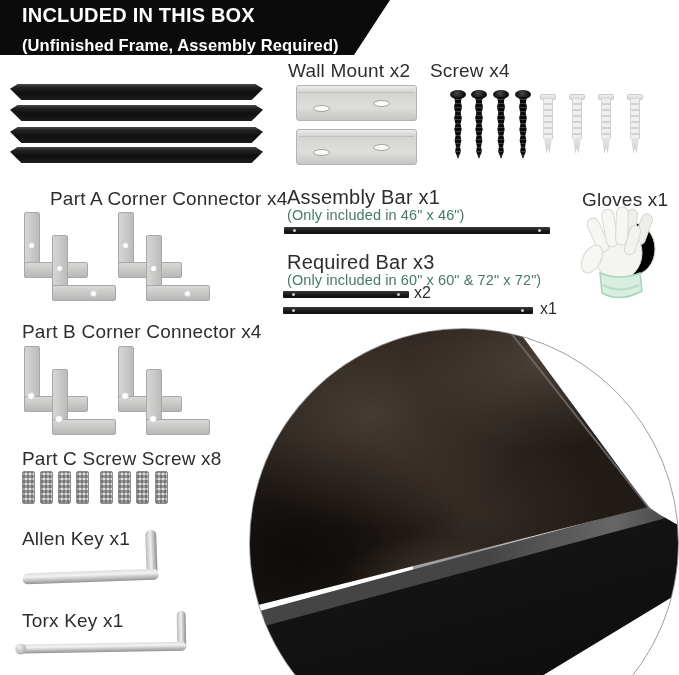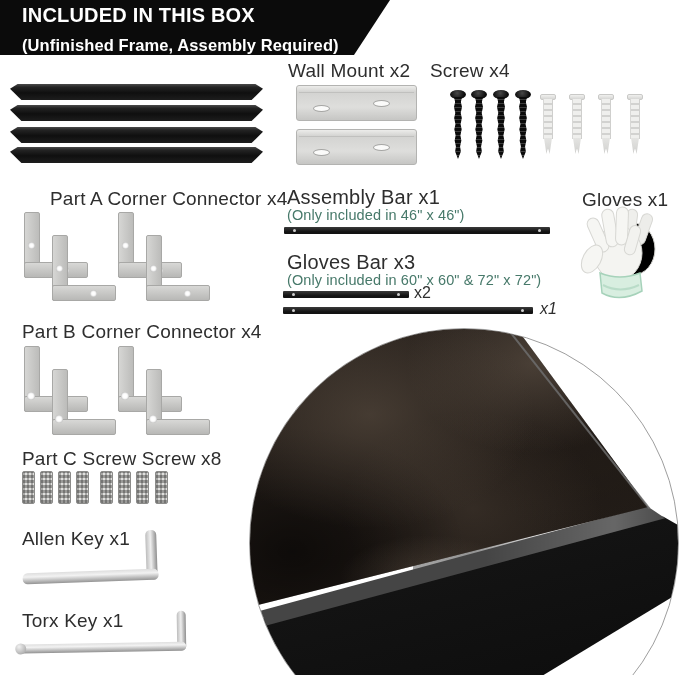--- a/index.html
+++ b/index.html
@@ -265,26 +265,26 @@
       <rect x="22" y="16" width="12" height="36" rx="6" fill="#f6f6f3" transform="rotate(-24 28 34)"></rect>
       <rect x="34" y="8" width="12" height="38" rx="6" fill="#f6f6f3" transform="rotate(-10 40 27)"></rect>
       <rect x="46" y="6" width="12" height="38" rx="6" fill="#f6f6f3" transform="rotate(2 52 25)"></rect>
       <rect x="57" y="24" width="11" height="30" rx="5.5" fill="#f2f2ef" transform="rotate(16 62 39)"></rect>
       <ellipse cx="22" cy="58" rx="9" ry="15" fill="#f6f6f3" transform="rotate(28 22 58)"></ellipse>
     </g>
     <path d="M30 72 Q50 80 70 72 L72 90 Q50 102 32 92 Z" fill="#d8eee0" stroke="#a6d2ba" stroke-width="1.5"></path>
     <path d="M33 84 Q50 93 69 84" fill="none" stroke="#b9dcc8" stroke-width="2"></path>
   </svg>
 
-  <div class="lbl" style="left:287px; top:251px; font-size:20px;">Gloves Bar x3</div>
+  <div class="lbl" style="left:287px; top:251px; font-size:20px;">Required Bar x3</div>
   <div class="note" style="left:287px; top:272px;">(Only included in 60" x 60" &amp; 72" x 72")</div>
   <div class="sbar" style="left:283px; top:291px; width:126px;"></div>
   <div class="qty" style="left:414px; top:284px;">x2</div>
   <div class="sbar" style="left:283px; top:307px; width:250px;"></div>
-  <div class="qty" style="left:540px; top:300px;font-style:italic;">x1</div>
+  <div class="qty" style="left:540px; top:300px;">x1</div>
 
   <div class="lbl" style="left:22px; top:321px;">Part B Corner Connector x4</div>
   <div>
     <div class="lgroup" style="left:24px; top:346px;">
       <div class="lbr" style="left:0; top:0;">
           <div class="v"></div>
           <div class="h"></div>
           <span class="hole hc"></span>
         </div>
       <div class="lbr" style="left:28px; top:23px;">

